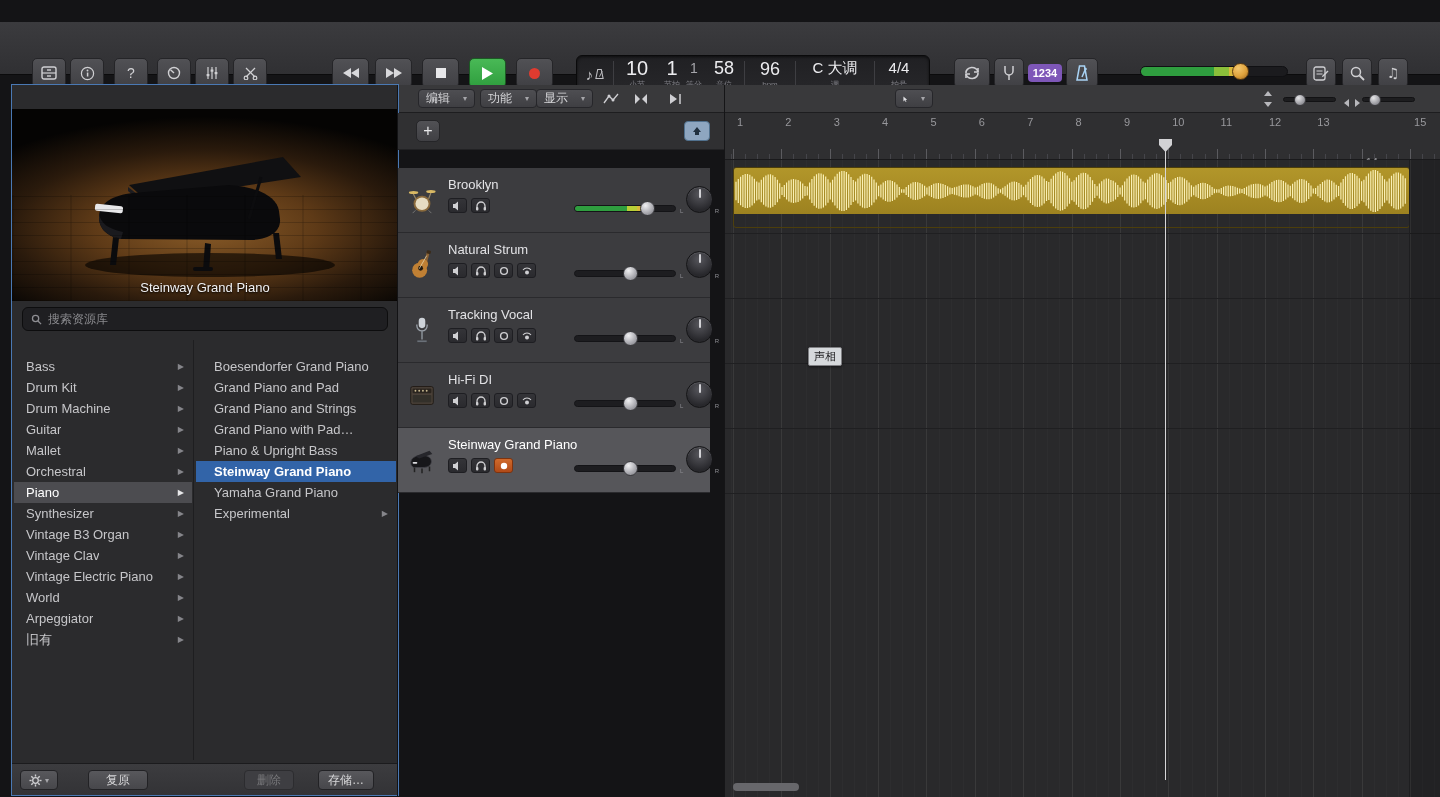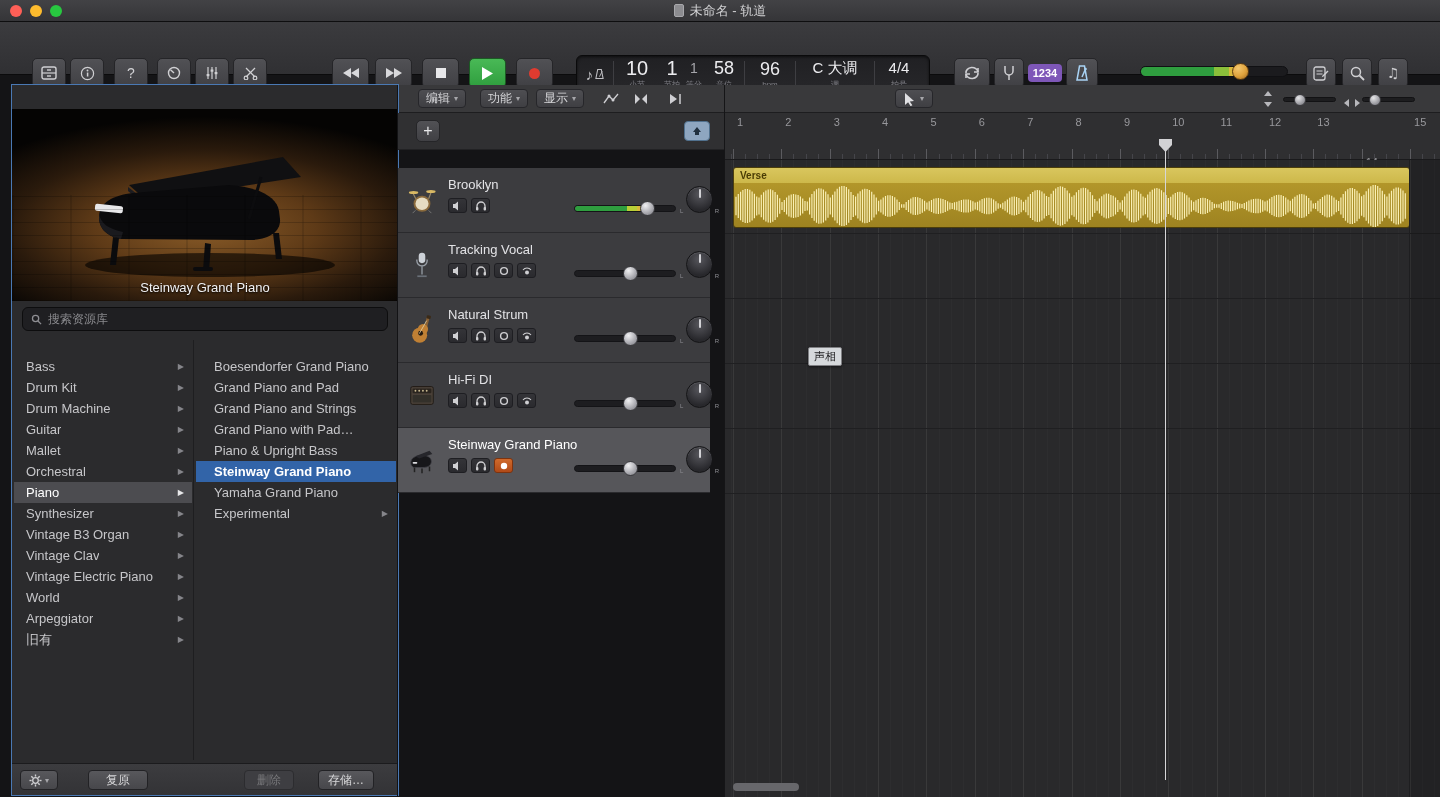--- a/index.html
+++ b/index.html
@@ -46,21 +46,21 @@
     background:#1b1b1e;border:1px solid #101013}
   .master-fill{position:absolute;left:0;top:0;height:100%;width:70%;border-radius:6px;
     background:linear-gradient(90deg,var(--c-meter-green,#2f9e3f) 0 72%,#8bbf3a 72% 86%,#d9b93c 86% 100%)}
   .master-knob{position:absolute;left:calc(68% - 8px);top:-4px;width:17px;height:17px;border-radius:50%;
     background:radial-gradient(circle at 35% 28%,#f4c76e,var(--c-master-knob-orange,#dfa23c) 55%,#9c651e);
     border:1px solid #5e3d12}
 
   
   .hdr-strip{position:absolute;left:398px;top:85px;width:1042px;height:28px;background:#39393b;border-bottom:1px solid #1d1d1f}
   .hdr-btn{position:absolute;top:4px;height:19px;border-radius:4px;background:linear-gradient(#4e4e52,#3f3f43);
-    border:1px solid #26262a;font-size:12px;color:#d6d6d9;display:flex;align-items:center;gap:4px;padding:0 7px}
+    border:1px solid #26262a;font-size:12px;color:#d6d6d9;display:flex;align-items:center;gap:13px;padding:0 7px}
   .hdr-iconbtn{position:absolute;top:4px;width:26px;height:19px;border-radius:4px;display:flex;align-items:center;justify-content:center}
   .caret{font-size:8px;color:#a6a6aa;font-family:"DejaVu Sans",sans-serif}
   .zslider{position:absolute;top:12px;height:5px;background:#1d1d1f;border:1px solid #121214;border-radius:3px}
   .zknob{position:absolute;top:-4px;width:12px;height:12px;border-radius:50%;
     background:radial-gradient(circle at 35% 30%,#e6e6e8,#98989e 65%,#707076);border:1px solid #3c3c40}
 
   
   .library{position:absolute;left:12px;top:85px;width:386px;height:710px;background:#2b2b2d;outline:1px solid #4a79b4}
   .lib-header{position:absolute;left:0;top:0;width:100%;height:24px;background:linear-gradient(#3d3d40,#333336);
     border-bottom:1px solid #1c1c1e;display:flex;align-items:center;justify-content:center;font-size:13px;color:#cfcfd2}
@@ -154,31 +154,20 @@
   .hscroll{position:absolute;left:733px;top:783px;width:66px;height:8px;border-radius:4px;background:#67676b;z-index:45}
 
   .vdiv-398{position:absolute;left:397px;top:85px;width:1px;height:712px;background:#131315;z-index:10}
   .vdiv-725{position:absolute;left:724px;top:85px;width:1px;height:712px;background:#151517;z-index:10}
 </style>
 </head>
 <body>
 
 <div class="window">
 
-  <div class="titlebar">
-    <div class="traffic">
-      <span class="tl tl-red"></span>
-      <span class="tl tl-yellow"></span>
-      <span class="tl tl-green"></span>
-    </div>
-    <div class="title-wrap">
-      <span class="doc-icon"></span>
-      <span>未命名 - 轨道</span>
-    </div>
-  </div>
 
   <div class="toolbar">
     <div class="tb-abs" style="left:32px">
       <div class="tb-btn">
         <svg width="16" height="14" viewBox="0 0 16 14">
             <rect x="1" y="1" width="14" height="12" rx="2" fill="none" stroke="#d0d0d3" stroke-width="1.4"></rect>
             <line x1="1" y1="7" x2="15" y2="7" stroke="#d0d0d3" stroke-width="1.2"></line>
             <line x1="6" y1="4" x2="10" y2="4" stroke="#d0d0d3" stroke-width="1.4"></line>
             <line x1="6" y1="10" x2="10" y2="10" stroke="#d0d0d3" stroke-width="1.4"></line>
           </svg>
@@ -583,74 +572,74 @@
         </div>
         <div class="panknob">
           <span class="pan-pointer"></span>
           <span class="pan-l">L</span>
           <span class="pan-r">R</span>
         </div>
       </div>
       <div class="track-row">
         <div class="ticon">
           <svg width="30" height="30" viewBox="0 0 32 32">
-            <rect x="12.5" y="3" width="7" height="11" rx="3.5" fill="#cdd2d8"></rect>
-            <path d="M10.5 10v1.5a5.5 5.5 0 0 0 11 0V10" fill="none" stroke="#9aa0a8" stroke-width="1.4"></path>
-            <line x1="16" y1="17" x2="16" y2="26" stroke="#8a9098" stroke-width="1.6"></line>
-            <path d="M11 28h10" stroke="#6a7078" stroke-width="1.8"></path>
-          </svg>
-        </div>
-        <div class="tname">Tracking Vocal</div>
-        <div class="tbtns">
-          <div class="tbtn">
-            <svg width="12" height="10" viewBox="0 0 12 10">
-              <path d="M1 3h2l3-2.5v9L3 7H1z" fill="#cfcfd2"></path>
-            </svg>
-          </div>
-          <div class="tbtn">
-            <svg width="12" height="10" viewBox="0 0 12 10">
-              <path d="M2 8V5a4 4 0 0 1 8 0v3" fill="none" stroke="#cfcfd2" stroke-width="1.3"></path>
-              <rect x="1" y="6" width="2.4" height="3.4" rx="1" fill="#cfcfd2"></rect>
-              <rect x="8.6" y="6" width="2.4" height="3.4" rx="1" fill="#cfcfd2"></rect>
-            </svg>
-          </div>
-          <div class="tbtn">
-            <svg width="10" height="10" viewBox="0 0 10 10">
-              <circle cx="5" cy="5" r="3.4" fill="none" stroke="#cfcfd2" stroke-width="1.4"></circle>
-            </svg>
-          </div>
-          <div class="tbtn">
-            <svg width="12" height="10" viewBox="0 0 12 10">
-              <circle cx="6" cy="6.5" r="2" fill="#cfcfd2"></circle>
-              <path d="M2 4a5 5 0 0 1 8 0" fill="none" stroke="#cfcfd2" stroke-width="1.1"></path>
-            </svg>
-          </div>
-        </div>
-        <div class="vslider">
-          <div class="vfill"></div>
-          <div class="sknob" style="left: calc(55% - 7px);"></div>
-        </div>
-        <div class="panknob">
-          <span class="pan-pointer"></span>
-          <span class="pan-l">L</span>
-          <span class="pan-r">R</span>
-        </div>
-      </div>
-      <div class="track-row">
-        <div class="ticon">
-          <svg width="30" height="30" viewBox="0 0 32 32">
             <rect x="19.5" y="1" width="3" height="17" rx="1" transform="rotate(14 21 9)" fill="#8a6134"></rect>
             <rect x="21" y="0.5" width="4.5" height="3.5" rx="1" transform="rotate(14 23 2)" fill="#3a2a18"></rect>
             <circle cx="13.5" cy="21.5" r="8" fill="#c08034"></circle>
             <circle cx="17" cy="15" r="5.5" fill="#c08034"></circle>
             <circle cx="14.5" cy="19.5" r="2.6" fill="#241a10"></circle>
             <line x1="21" y1="6" x2="13" y2="20" stroke="#e8d9b0" stroke-width="0.8"></line>
           </svg>
         </div>
         <div class="tname">Natural Strum</div>
+        <div class="tbtns">
+          <div class="tbtn">
+            <svg width="12" height="10" viewBox="0 0 12 10">
+              <path d="M1 3h2l3-2.5v9L3 7H1z" fill="#cfcfd2"></path>
+            </svg>
+          </div>
+          <div class="tbtn">
+            <svg width="12" height="10" viewBox="0 0 12 10">
+              <path d="M2 8V5a4 4 0 0 1 8 0v3" fill="none" stroke="#cfcfd2" stroke-width="1.3"></path>
+              <rect x="1" y="6" width="2.4" height="3.4" rx="1" fill="#cfcfd2"></rect>
+              <rect x="8.6" y="6" width="2.4" height="3.4" rx="1" fill="#cfcfd2"></rect>
+            </svg>
+          </div>
+          <div class="tbtn">
+            <svg width="10" height="10" viewBox="0 0 10 10">
+              <circle cx="5" cy="5" r="3.4" fill="none" stroke="#cfcfd2" stroke-width="1.4"></circle>
+            </svg>
+          </div>
+          <div class="tbtn">
+            <svg width="12" height="10" viewBox="0 0 12 10">
+              <circle cx="6" cy="6.5" r="2" fill="#cfcfd2"></circle>
+              <path d="M2 4a5 5 0 0 1 8 0" fill="none" stroke="#cfcfd2" stroke-width="1.1"></path>
+            </svg>
+          </div>
+        </div>
+        <div class="vslider">
+          <div class="vfill"></div>
+          <div class="sknob" style="left: calc(55% - 7px);"></div>
+        </div>
+        <div class="panknob">
+          <span class="pan-pointer"></span>
+          <span class="pan-l">L</span>
+          <span class="pan-r">R</span>
+        </div>
+      </div>
+      <div class="track-row">
+        <div class="ticon">
+          <svg width="30" height="30" viewBox="0 0 32 32">
+            <rect x="12.5" y="3" width="7" height="11" rx="3.5" fill="#cdd2d8"></rect>
+            <path d="M10.5 10v1.5a5.5 5.5 0 0 0 11 0V10" fill="none" stroke="#9aa0a8" stroke-width="1.4"></path>
+            <line x1="16" y1="17" x2="16" y2="26" stroke="#8a9098" stroke-width="1.6"></line>
+            <path d="M11 28h10" stroke="#6a7078" stroke-width="1.8"></path>
+          </svg>
+        </div>
+        <div class="tname">Tracking Vocal</div>
         <div class="tbtns">
           <div class="tbtn">
             <svg width="12" height="10" viewBox="0 0 12 10">
               <path d="M1 3h2l3-2.5v9L3 7H1z" fill="#cfcfd2"></path>
             </svg>
           </div>
           <div class="tbtn">
             <svg width="12" height="10" viewBox="0 0 12 10">
               <path d="M2 8V5a4 4 0 0 1 8 0v3" fill="none" stroke="#cfcfd2" stroke-width="1.3"></path>
               <rect x="1" y="6" width="2.4" height="3.4" rx="1" fill="#cfcfd2"></rect>
@@ -786,23 +775,20 @@
         <span class="ruler-num" style="left: 543.96px;">12</span>
         <span class="ruler-num" style="left: 592.32px;">13</span>
         <span class="ruler-num" style="left: 640.68px; margin-top: 40px;">14</span>
         <span class="ruler-num" style="left: 689.04px;">15</span>
       </div>
     <div class="ruler-ticks-beat"></div>
     <div class="ruler-ticks-bar"></div>
   </div>
   <div class="grid" id="grid">
     <div class="region">
-      <div class="region-header">
-        <span class="region-label">Verse</span>
-      </div>
       <div class="region-body">
         <svg id="waveform" width="675" height="46" viewBox="0 0 675 46" preserveAspectRatio="none">
           <path id="wave-path" fill="none" stroke="#faf0b4" stroke-width="1.2" d="M2.0 13.8V32.2M4.3 11.1V34.9M6.6 8.8V37.2M8.9 7.1V38.9M11.2 6.1V39.9M13.5 6.0V40.0M15.8 6.8V39.2M18.1 8.4V37.6M20.4 10.7V35.3M22.7 13.6V32.4M25.0 14.5V31.5M27.3 11.8V34.2M29.6 9.3V36.7M31.9 7.5V38.5M34.2 6.5V39.5M36.5 6.3V39.7M38.8 7.2V38.8M41.1 9.1V36.9M43.4 11.8V34.2M45.7 15.2V30.8M48.0 18.9V27.1M50.3 17.1V28.9M52.6 14.6V31.4M54.9 12.6V33.4M57.2 11.4V34.6M59.5 11.1V34.9M61.8 11.6V34.4M64.1 12.1V33.9M66.4 13.4V32.6M68.7 15.5V30.5M71.0 18.1V27.9M73.3 18.5V27.5M75.6 14.6V31.4M77.9 11.0V35.0M80.2 8.2V37.8M82.5 6.2V39.8M84.8 5.3V40.7M87.1 5.5V40.5M89.4 6.6V39.4M91.7 8.6V37.4M94.0 11.3V34.7M96.3 14.4V31.6M98.6 11.8V34.2M100.9 8.4V37.6M103.2 5.7V40.3M105.5 3.8V42.2M107.8 2.9V43.1M110.1 3.0V43.0M112.4 4.1V41.9M114.7 6.2V39.8M117.0 8.9V37.1M119.3 12.1V33.9M121.6 13.4V32.6M123.9 10.6V35.4M126.2 8.2V37.8M128.5 6.6V39.4M130.8 5.7V40.3M133.1 5.9V40.1M135.4 6.9V39.1M137.7 8.8V37.2M140.0 11.4V34.6M142.3 14.5V31.5M144.6 17.8V28.2M146.9 16.5V29.5M149.2 14.5V31.5M151.5 13.0V33.0M153.8 12.2V33.8M156.1 12.2V33.8M158.4 12.9V33.1M160.7 14.3V31.7M163.0 16.4V29.6M165.3 18.9V27.1M167.6 21.2V24.8M169.9 21.3V24.7M172.2 19.1V26.9M174.5 17.0V29.0M176.8 15.4V30.6M179.1 14.3V31.7M181.4 14.0V32.0M183.7 14.3V31.7M186.0 15.1V30.9M188.3 16.3V29.7M190.6 17.8V28.2M192.9 19.4V26.6M195.2 18.3V27.7M197.5 16.9V29.1M199.8 15.8V30.2M202.1 15.2V30.8M204.4 15.1V30.9M206.7 15.4V30.6M209.0 16.1V29.9M211.3 17.0V29.0M213.6 18.2V27.8M215.9 19.4V26.6M218.2 20.0V26.0M220.5 19.3V26.7M222.8 18.7V27.3M225.1 17.7V28.3M227.4 17.0V29.0M229.7 16.5V29.5M232.0 16.4V29.6M234.3 16.6V29.4M236.6 17.3V28.7M238.9 18.3V27.7M241.2 19.6V26.4M243.5 18.8V27.2M245.8 17.4V28.6M248.1 16.1V29.9M250.4 15.2V30.8M252.7 14.7V31.3M255.0 14.7V31.3M257.3 15.3V30.7M259.6 16.5V29.5M261.9 18.2V27.8M264.2 20.3V25.7M266.5 21.3V24.7M268.8 19.8V26.2M271.1 18.2V27.8M273.4 16.4V29.6M275.7 14.8V31.2M278.0 13.8V32.2M280.3 13.6V32.4M282.6 14.0V32.0M284.9 15.1V30.9M287.2 16.8V29.2M289.5 18.8V27.2M291.8 16.8V29.2M294.1 13.7V32.3M296.4 11.0V35.0M298.7 8.9V37.1M301.0 7.5V38.5M303.3 7.0V39.0M305.6 7.3V38.7M307.9 8.5V37.5M310.2 10.5V35.5M312.5 12.9V33.1M314.8 14.0V32.0M317.1 10.7V35.3M319.4 7.8V38.2M321.7 5.4V40.6M324.0 3.9V42.1M326.3 3.3V42.7M328.6 3.7V42.3M330.9 5.1V40.9M333.2 7.4V38.6M335.5 10.3V35.7M337.8 13.8V32.2M340.1 12.2V33.8M342.4 9.3V36.7M344.7 6.9V39.1M347.0 5.3V40.7M349.3 4.7V41.3M351.6 5.1V40.9M353.9 6.6V39.4M356.2 9.1V36.9M358.5 12.3V33.7M360.8 16.1V29.9M363.1 18.3V27.7M365.4 15.5V30.5M367.7 13.2V32.8M370.0 11.5V34.5M372.3 10.6V35.4M374.6 10.8V35.2M376.9 11.9V34.1M379.2 12.8V33.2M381.5 14.5V31.5M383.8 16.9V29.1M386.1 19.6V26.4M388.4 17.3V28.7M390.7 13.6V32.4M393.0 10.5V35.5M395.3 8.2V37.8M397.6 6.8V39.2M399.9 6.4V39.6M402.2 7.0V39.0M404.5 8.6V37.4M406.8 10.8V35.2M409.1 13.5V32.5M411.4 14.8V31.2M413.7 11.6V34.4M416.0 8.8V37.2M418.3 6.7V39.3M420.6 5.5V40.5M422.9 5.1V40.9M425.2 5.7V40.3M427.5 7.2V38.8M429.8 9.3V36.7M432.1 11.9V34.1M434.4 14.9V31.1M436.7 13.8V32.2M439.0 11.6V34.4M441.3 9.9V36.1M443.6 8.9V37.1M445.9 8.7V37.3M448.2 9.2V36.8M450.5 10.4V35.6M452.8 12.3V33.7M455.1 14.6V31.4M457.4 17.2V28.8M459.7 18.8V27.2M462.0 17.2V28.8M464.3 15.9V30.1M466.6 15.1V30.9M468.9 14.8V31.2M471.2 15.1V30.9M473.5 15.9V30.1M475.8 17.2V28.8M478.1 18.9V27.1M480.4 20.8V25.2M482.7 21.3V24.7M485.0 21.3V24.7M487.3 20.0V26.0M489.6 18.8V27.2M491.9 18.0V28.0M494.2 17.6V28.4M496.5 17.7V28.3M498.8 18.1V27.9M501.1 18.8V27.2M503.4 19.7V26.3M505.7 20.6V25.4M508.0 21.1V24.9M510.3 19.9V26.1M512.6 18.7V27.3M514.9 17.6V28.4M517.2 16.6V29.4M519.5 16.0V30.0M521.8 15.7V30.3M524.1 15.8V30.2M526.4 16.3V29.7M528.7 17.2V28.8M531.0 18.4V27.6M533.3 17.5V28.5M535.6 15.7V30.3M537.9 14.1V31.9M540.2 12.8V33.2M542.5 12.0V34.0M544.8 11.7V34.3M547.1 12.0V34.0M549.4 13.0V33.0M551.7 14.5V31.5M554.0 16.4V29.6M556.3 17.8V28.2M558.6 15.7V30.3M560.9 13.8V32.2M563.2 12.3V33.7M565.5 11.3V34.7M567.8 11.1V34.9M570.1 11.6V34.4M572.4 12.8V33.2M574.7 14.9V31.1M577.0 17.5V28.5M579.3 20.5V25.5M581.6 19.9V26.1M583.9 17.7V28.3M586.2 15.9V30.1M588.5 14.0V32.0M590.8 12.4V33.6M593.1 11.6V34.4M595.4 11.8V34.2M597.7 12.8V33.2M600.0 14.5V31.5M602.3 16.7V29.3M604.6 18.0V28.0M606.9 14.4V31.6M609.2 11.0V35.0M611.5 8.2V37.8M613.8 6.2V39.8M616.1 5.1V40.9M618.4 5.0V41.0M620.7 5.9V40.1M623.0 7.7V38.3M625.3 10.2V35.8M627.6 13.2V32.8M629.9 11.7V34.3M632.2 8.3V37.7M634.5 5.4V40.6M636.8 3.3V42.7M639.1 2.1V43.9M641.4 2.0V44.0M643.7 3.0V43.0M646.0 5.0V41.0M648.3 7.8V38.2M650.6 11.2V34.8M652.9 13.6V32.4M655.2 10.5V35.5M657.5 7.8V38.2M659.8 5.8V40.2M662.1 4.6V41.4M664.4 4.5V41.5M666.7 5.5V40.5M669.0 7.4V38.6M671.3 10.3V35.7"></path>
         </svg>
       </div>
     </div>
     <div class="end-shade"></div>
   <div class="lane-line" style="top: 73px;"></div>
       <div class="lane-line" style="top: 138px;"></div>
       <div class="lane-line" style="top: 203px;"></div>

